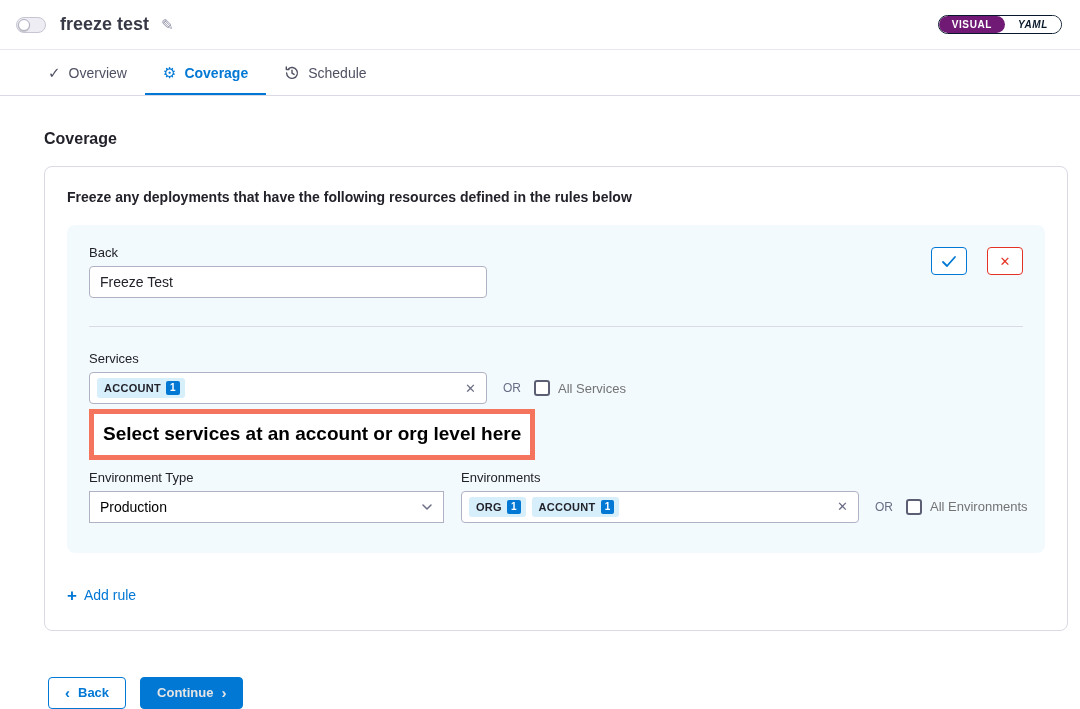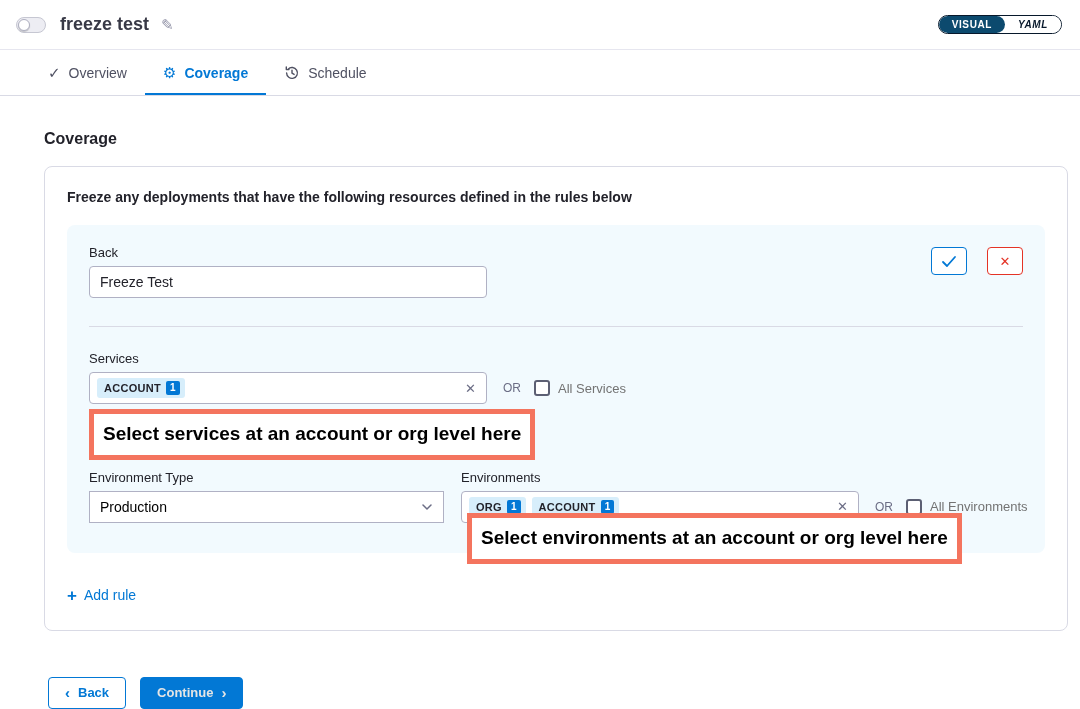--- a/index.html
+++ b/index.html
@@ -8,21 +8,21 @@
   .screen { width:1080px; height:709px; background:#fff; overflow:hidden; position:relative; }
 
   
   .topbar { height:50px; display:flex; align-items:center; padding:0 18px 0 16px; background:#fff; border-bottom:1px solid #e6e6ef; }
   .toggle { width:30px; height:16px; border-radius:9px; background:#ededf3; border:1px solid #c6c7d2; position:relative; cursor:pointer; flex:none; }
   .toggle .knob { width:12px; height:12px; border-radius:50%; background:#fff; border:1px solid #aeafc0; position:absolute; top:1px; left:1px; box-shadow:0 1px 1px rgba(0,0,0,.18); }
   .title { font-size:18px; font-weight:700; color:#383946; margin-left:14px; }
   .pencil { margin-left:12px; color:#9293a7; font-size:15px; cursor:pointer; }
   .seg { margin-left:auto; display:flex; align-items:center; border:1px solid #07182b; border-radius:10px; height:19px; background:#fff; overflow:hidden; }
   .seg span { display:flex; align-items:center; justify-content:center; height:100%; font-size:10px; font-weight:700; letter-spacing:.6px; padding:0 13px; cursor:pointer; }
-  .seg-visual { background:#0c4a6e; color:#fff; border-radius:9px; }
+  .seg-visual { background:#701a75; color:#fff; border-radius:9px; }
   .seg-yaml { background:#fff; color:#07182b;font-style:italic; }
 
   
   .tabbar { height:46px; display:flex; align-items:stretch; padding-left:30px; background:#fff; border-bottom:1px solid #d9dae5; }
   .tab { display:flex; align-items:center; gap:8px; padding:0 18px; font-size:14px; color:#4f5162; cursor:pointer; }
   .tab.active { color:#0278d5; font-weight:700; box-shadow: inset 0 -2px 0 #0278d5; }
   .ticon { font-size:15px; line-height:1; display:flex; align-items:center; color:#4f5162; }
   .tab.active .ticon { color:#0278d5; }
 
   
@@ -174,21 +174,20 @@
                 </span>
                 <span class="clear">✕</span>
               </div>
               <span class="or">OR</span>
               <span class="checkbox"></span>
               <span class="cb-label">All Environments</span>
             </div>
           </div>
         </div>
 
-        <div class="annotation ann-envs">Select environments at an account or org level here</div>
       </div>
 
       <div class="add-rule">
         <span class="plus">+</span>
         <span>Add rule</span>
       </div>
     </section>
 
     <div class="footer-actions">
       <button class="btn btn-back">

